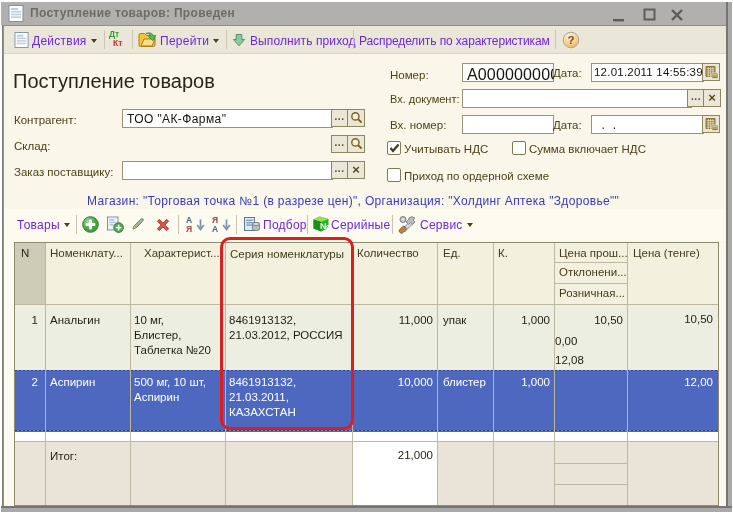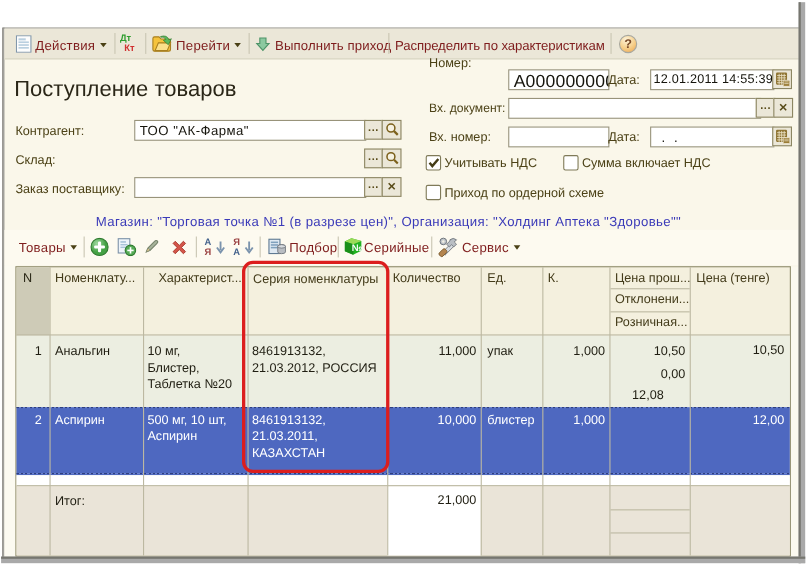--- a/index.html
+++ b/index.html
@@ -5,36 +5,51 @@
 body{width:733px;height:514px;overflow:hidden;background:#fff;
   font-family:"Liberation Sans",sans-serif;-webkit-font-smoothing:antialiased;}
 .ab{position:absolute;}
 #win{position:absolute;left:0;top:0;width:733px;height:514px;background:#fff;}
 #tbar{left:1px;top:2px;width:730px;height:23px;background:#b1b0af;}
 #tbar .ttl{left:29px;top:4px;font-size:12px;letter-spacing:0.3px;font-weight:bold;color:#6e6c64;}
 #client{left:3px;top:25px;width:725px;height:482px;background:#faf7ea;border-top:1px solid #8f8f8b;border-left:1px solid #8f8f8b;}
 #rb{left:726px;top:2px;width:6px;height:510px;background:#a9a9a9;border-left:2px solid #76766f;box-sizing:border-box;}
 #bb{left:1px;top:506px;width:731px;height:6px;background:#a9a9a9;border-top:2px solid #76766f;box-sizing:border-box;}
 #toolbar{left:0px;top:0px;width:725px;height:27px;background:#ebe7d8;border-bottom:1px solid #d8d4c2;}
-.tb{font-size:12px;letter-spacing:0.25px;color:#7f1d1d;white-space:nowrap;}
+.tb{font-size:12px;letter-spacing:0.25px;color:#6d28d9;white-space:nowrap;}
 .sep{width:1px;background:#c9c5b2;}
 .dn{display:inline-block;width:0;height:0;border-left:3px solid transparent;border-right:3px solid transparent;border-top:4px solid #4a4015;vertical-align:2px;margin-left:4px;}
 .lbl{font-size:11.5px;color:#4c4217;white-space:nowrap;}
 .inp{background:#fff;border:1px solid #98937a;font-size:12px;letter-spacing:0.4px;color:#15140c;padding:2px 0 0 4px;white-space:nowrap;overflow:hidden;}
 .btn3{background:#ebe7d8;border:1px solid #8c8662;font-size:10px;color:#584b18;font-weight:bold;text-align:center;}
 .cb{width:12px;height:12px;background:#fff;border:1px solid #7f7a58;border-radius:2px;}
 .blue{font-size:11px;color:#3a3ab8;white-space:nowrap;}
 .hdr{font-size:11.5px;color:#433b1a;white-space:nowrap;}
 .cel{font-size:11.5px;color:#201e12;white-space:nowrap;}
 .celw{font-size:11.5px;color:#fff;white-space:nowrap;}
 .vl{width:1px;background:#bcb8a1;}
 .hl{height:1px;background:#bcb8a1;}
 </style></head>
 <body>
 <div id="win">
+ <div class="ab" id="tbar">
+  <svg class="ab" style="left:7px;top:3px" width="17" height="17" viewBox="0 0 17 17">
+        <rect x="1" y="0.5" width="14" height="16" fill="#fdfdfd" stroke="#7d93a8"></rect>
+        <rect x="3" y="3" width="7" height="2" fill="#b9cfdf"></rect>
+        <rect x="3" y="6" width="10" height="1.6" fill="#b9cfdf"></rect>
+        <rect x="3" y="8.7" width="10" height="1.6" fill="#b9cfdf"></rect>
+        <rect x="3" y="11.4" width="10" height="1.6" fill="#b9cfdf"></rect>
+      </svg>
+  <div class="ab ttl">Поступление товаров: Проведен</div>
+  <svg class="ab" style="left:610px;top:4px" width="80" height="17" viewBox="0 0 80 17">
+        <rect x="2" y="13" width="11" height="2.4" fill="#5c5c5c"></rect>
+        <rect x="33.5" y="3.5" width="10" height="10" fill="none" stroke="#5c5c5c" stroke-width="2"></rect>
+        <path d="M61 4 L71 14 M71 4 L61 14" stroke="#5c5c5c" stroke-width="2.4"></path>
+      </svg>
+ </div>
  <div class="ab" id="client">
   <div class="ab" id="toolbar">
    <svg class="ab" style="left:10px;top:6px" width="16" height="16" viewBox="0 0 17 17">
           <rect x="1" y="0.5" width="14" height="16" fill="#fdfdfd" stroke="#7d93a8"></rect>
           <rect x="3" y="3" width="7" height="2" fill="#b9cfdf"></rect>
           <rect x="3" y="6" width="10" height="1.6" fill="#b9cfdf"></rect>
           <rect x="3" y="8.7" width="10" height="1.6" fill="#b9cfdf"></rect>
           <rect x="3" y="11.4" width="10" height="1.6" fill="#b9cfdf"></rect>
         </svg>
    <div class="ab tb" style="left:28px;top:8px">Действия<span class="dn"></span></div>
@@ -81,21 +96,21 @@
           <line x1="8.2" y1="8.2" x2="11.6" y2="11.6" stroke="#7c611c" stroke-width="2"></line>
         </svg></div>
   <div class="ab btn3" style="left:331px;top:135px;width:15px;height:16px;line-height:14px;letter-spacing:0.5px">...</div>
   <div class="ab btn3" style="left:347px;top:135px;width:16px;height:16px"><svg width="13" height="13" viewBox="0 0 13 13" style="margin-top:1px">
           <circle cx="5.4" cy="5.4" r="3.6" fill="#f6f2e2" stroke="#7c611c" stroke-width="1.4"></circle>
           <line x1="8.2" y1="8.2" x2="11.6" y2="11.6" stroke="#7c611c" stroke-width="2"></line>
         </svg></div>
   <div class="ab btn3" style="left:331px;top:161px;width:15px;height:16px;line-height:14px;letter-spacing:0.5px">...</div>
   <div class="ab btn3" style="left:347px;top:161px;width:16px;height:16px;font-size:13px;font-weight:bold;line-height:15px">×</div>
 
-  <div class="ab lbl" style="left:390px;top:52px">Номер:</div>
+  <div class="ab lbl" style="left:390px;top:69px">Номер:</div>
   <div class="ab inp" style="left:462px;top:63px;width:86px;height:15px;font-size:16px;letter-spacing:0.15px">A0000000005</div>
   <div class="ab lbl" style="left:553px;top:67px">Дата:</div>
   <div class="ab inp" style="left:591px;top:63px;width:109px;height:15px;padding-left:2px;font-size:11.5px;letter-spacing:0.22px">12.01.2011 14:55:39</div>
   <div class="ab btn3" style="left:702px;top:63px;width:16px;height:16px"><svg width="15" height="14" viewBox="0 0 15 14" style="margin-top:1px">
           <rect x="1.5" y="1" width="10" height="11" rx="1" fill="#8e7331"></rect>
           <path d="M2.5 3.6 h8 M2.5 5.8 h8 M2.5 8 h8 M2.5 10.2 h8" stroke="#e8dfc2" stroke-width="0.8"></path>
           <path d="M4.3 2 v10 M6.6 2 v10 M8.9 2 v10" stroke="#e8dfc2" stroke-width="0.8"></path>
           <rect x="8" y="8" width="6" height="5.5" rx="0.8" fill="#9a7c36" stroke="#f2ecd8" stroke-width="0.7"></rect>
           <path d="M9 9.5 h4 M9 11 h4" stroke="#e8dfc2" stroke-width="0.7"></path>
         </svg></div>
@@ -234,22 +249,22 @@
   <div class="ab cel" style="left:50px;top:314px">Анальгин</div>
   <div class="ab cel" style="left:134px;top:314px">10 мг,</div>
   <div class="ab cel" style="left:134px;top:329px">Блистер,</div>
   <div class="ab cel" style="left:134px;top:344px">Таблетка №20</div>
   <div class="ab cel" style="left:229px;top:314px">8461913132,</div>
   <div class="ab cel" style="left:229px;top:329px">21.03.2012, РОССИЯ</div>
   <div class="ab cel" style="left:353px;top:314px;width:80px;text-align:right">11,000</div>
   <div class="ab cel" style="left:443px;top:314px">упак</div>
   <div class="ab cel" style="left:494px;top:314px;width:56px;text-align:right">1,000</div>
   <div class="ab cel" style="left:555px;top:314px;width:68px;text-align:right">10,50</div>
-  <div class="ab cel" style="left:555px;top:335px;width:68px;text-align:right">0,00</div>
-  <div class="ab cel" style="left:555px;top:354px;width:68px;text-align:center">12,08</div>
+  <div class="ab cel" style="left:555px;top:335px;width:68px;">0,00</div>
+  <div class="ab cel" style="left:555px;top:354px;width:68px;text-align:left">12,08</div>
   <div class="ab cel" style="left:628px;top:313px;width:85px;text-align:right">10,50</div>
   <div class="ab celw" style="left:15px;top:376px;width:23px;text-align:right">2</div>
   <div class="ab celw" style="left:50px;top:376px">Аспирин</div>
   <div class="ab celw" style="left:134px;top:376px">500 мг, 10 шт,</div>
   <div class="ab celw" style="left:134px;top:391px">Аспирин</div>
   <div class="ab celw" style="left:229px;top:376px">8461913132,</div>
   <div class="ab celw" style="left:229px;top:391px">21.03.2011,</div>
   <div class="ab celw" style="left:229px;top:406px">КАЗАХСТАН</div>
   <div class="ab celw" style="left:353px;top:376px;width:80px;text-align:right">10,000</div>
   <div class="ab celw" style="left:443px;top:376px">блистер</div>

